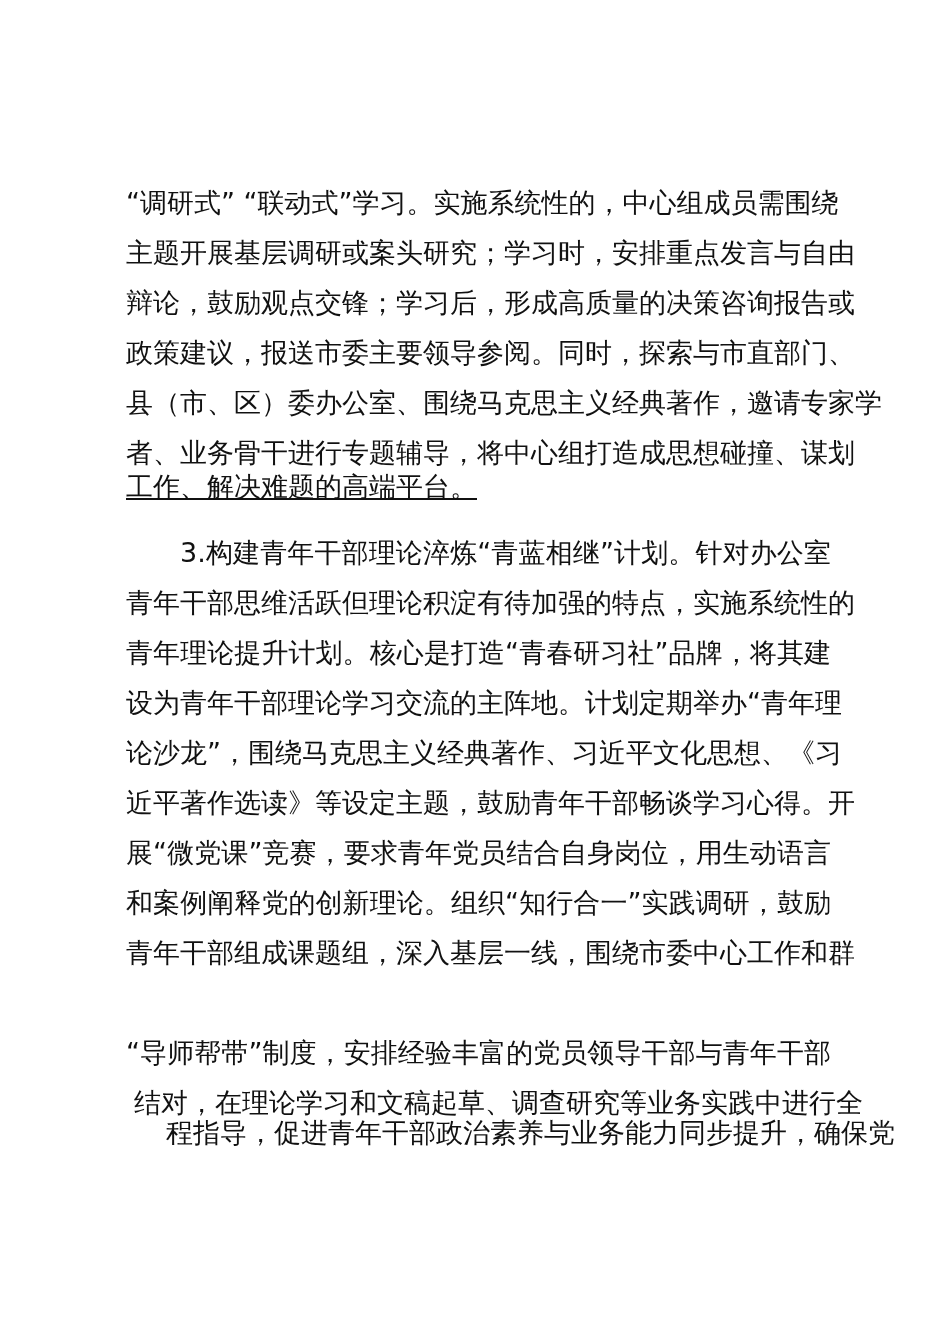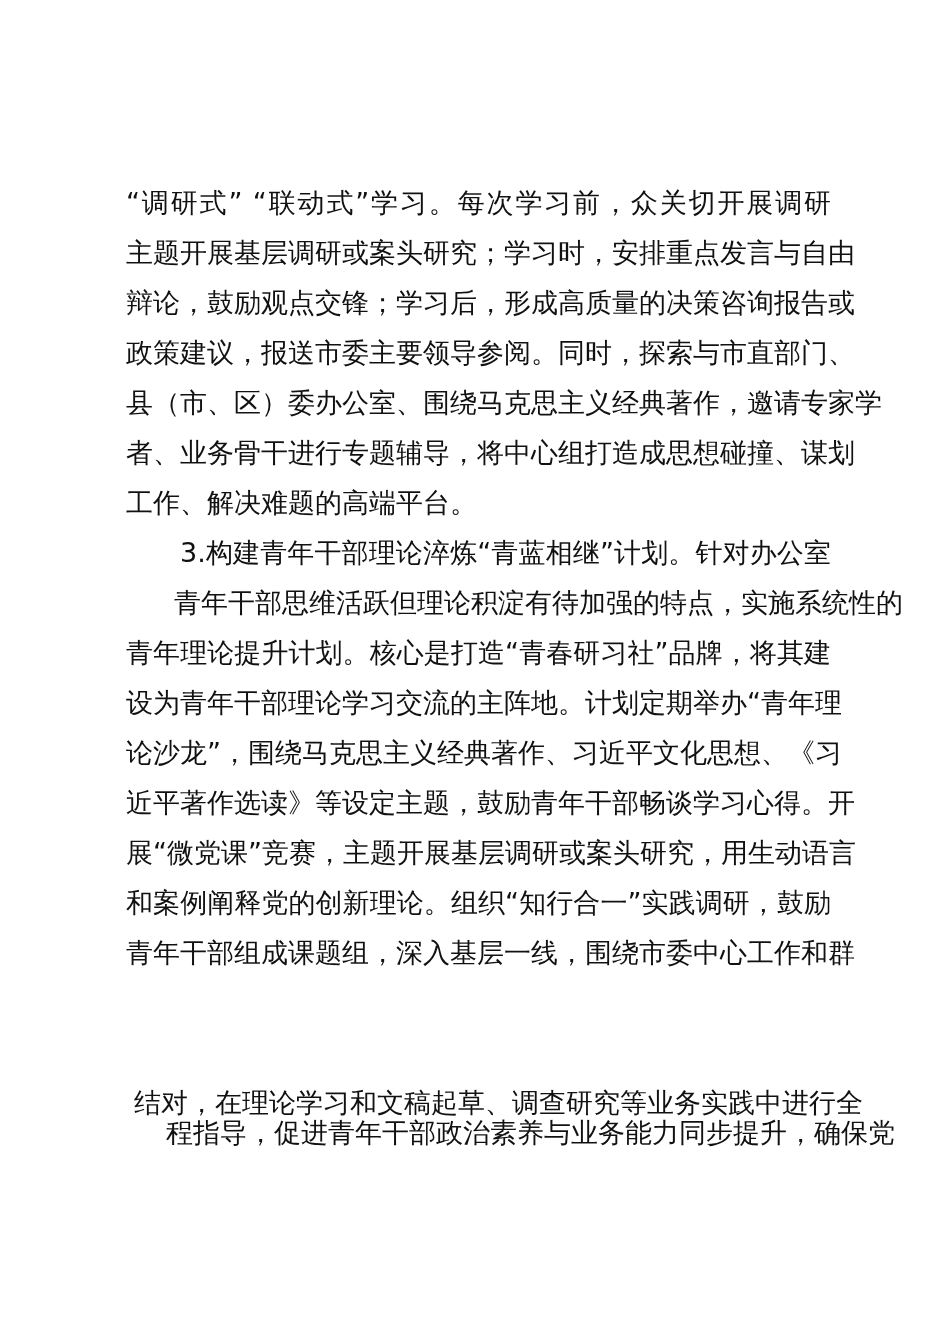--- a/index.html
+++ b/index.html
@@ -36,32 +36,33 @@
       letter-spacing: 0px;
     }
     .line.last {
       text-align-last: left;
     }
   </style>
 </head>
 <body>
 
 <div class="page">
-  <div class="line" style="top:178px;">“调研式” “联动式”学习。每次学习前，众关切开展调研</div>
+  <div class="line" style="top:178px;">“调研式” “联动式”学习。实施系统性的，中心组成员需围绕</div>
   <div class="line" style="top:228px;">主题开展基层调研或案头研究；学习时，安排重点发言与自由</div>
   <div class="line" style="top:278px;">辩论，鼓励观点交锋；学习后，形成高质量的决策咨询报告或</div>
   <div class="line" style="top:328px;">政策建议，报送市委主要领导参阅。同时，探索与市直部门、</div>
   <div class="line" style="top:378px;">县（市、区）委办公室、围绕马克思主义经典著作，邀请专家学</div>
   <div class="line" style="top:428px;">者、业务骨干进行专题辅导，将中心组打造成思想碰撞、谋划</div>
-  <div class="line last" style="top:478px;">工作、解决难题的高端平台。</div>
+  <div class="line last" style="top:462px;text-decoration:underline;">工作、解决难题的高端平台。</div>
 
   <div class="line" style="top:528px; left:180px; width:651px;">3.构建青年干部理论淬炼“青蓝相继”计划。针对办公室</div>
-  <div class="line" style="top:578px;margin-left:48px;">青年干部思维活跃但理论积淀有待加强的特点，实施系统性的</div>
+  <div class="line" style="top:578px;">青年干部思维活跃但理论积淀有待加强的特点，实施系统性的</div>
   <div class="line" style="top:628px;">青年理论提升计划。核心是打造“青春研习社”品牌，将其建</div>
   <div class="line" style="top:678px;">设为青年干部理论学习交流的主阵地。计划定期举办“青年理</div>
   <div class="line" style="top:728px;">论沙龙”，围绕马克思主义经典著作、习近平文化思想、《习</div>
   <div class="line" style="top:778px;">近平著作选读》等设定主题，鼓励青年干部畅谈学习心得。开</div>
-  <div class="line" style="top:828px;">展“微党课”竞赛，主题开展基层调研或案头研究，用生动语言</div>
+  <div class="line" style="top:828px;">展“微党课”竞赛，要求青年党员结合自身岗位，用生动语言</div>
   <div class="line" style="top:878px;">和案例阐释党的创新理论。组织“知行合一”实践调研，鼓励</div>
   <div class="line" style="top:928px;">青年干部组成课题组，深入基层一线，围绕市委中心工作和群</div>
+  <div class="line" style="top:1028px;">“导师帮带”制度，安排经验丰富的党员领导干部与青年干部</div>
   <div class="line" style="top:1078px;margin-left:8px;">结对，在理论学习和文稿起草、调查研究等业务实践中进行全</div>
   <div class="line" style="top:1108px;margin-left:40px;">程指导，促进青年干部政治素养与业务能力同步提升，确保党</div>
 </div>
 
 </body></html>

